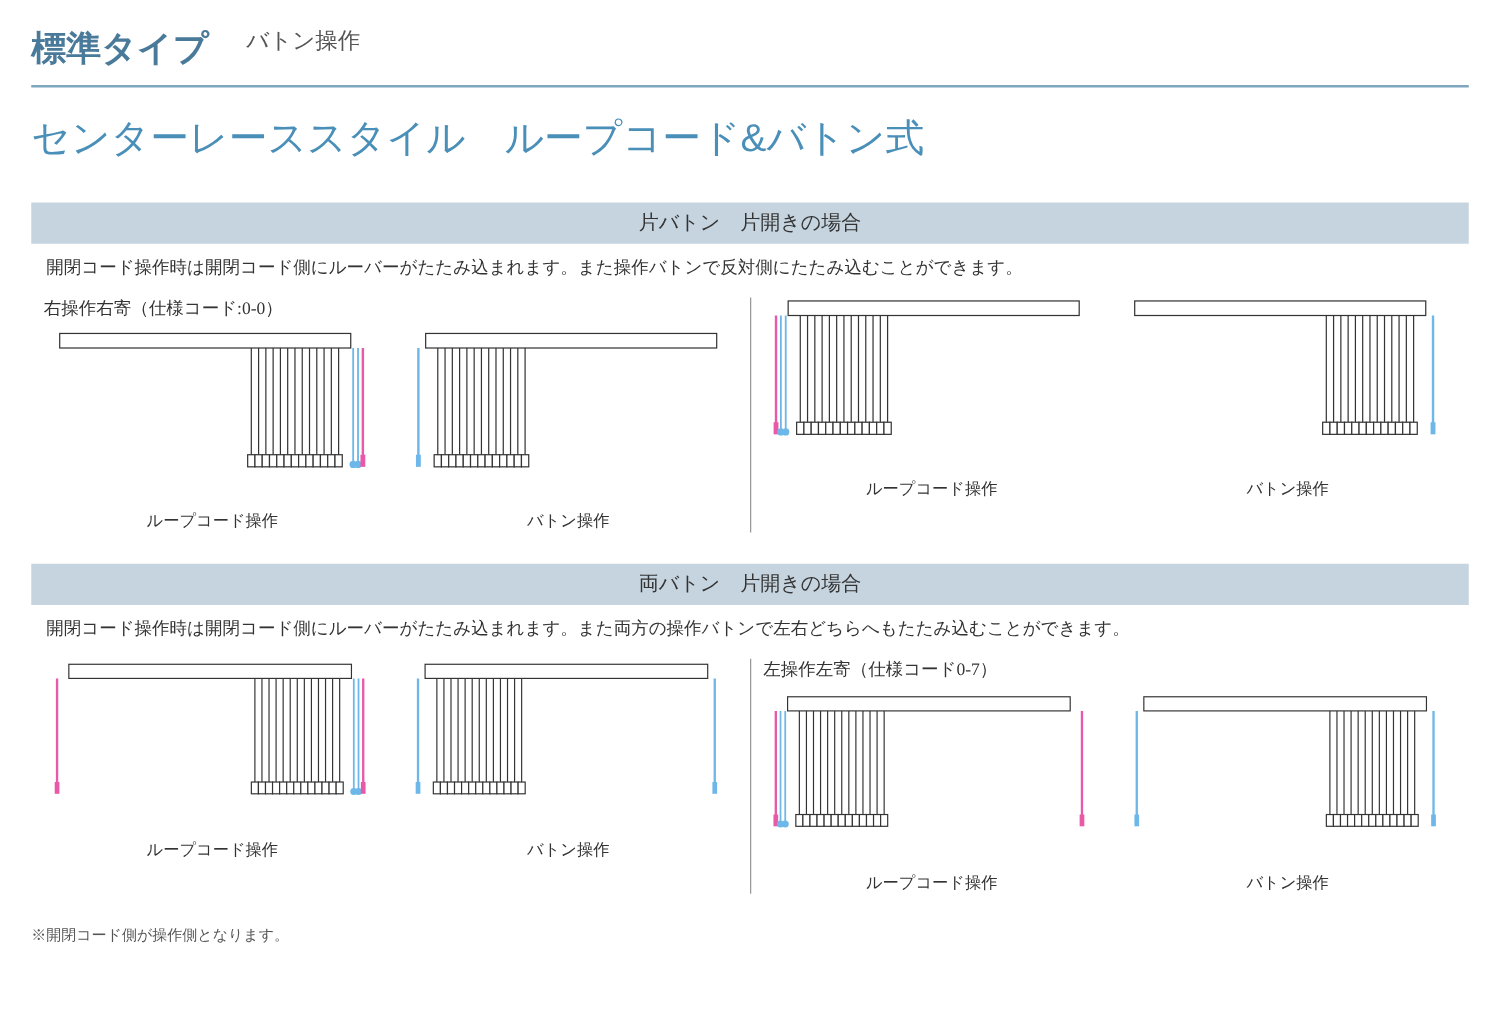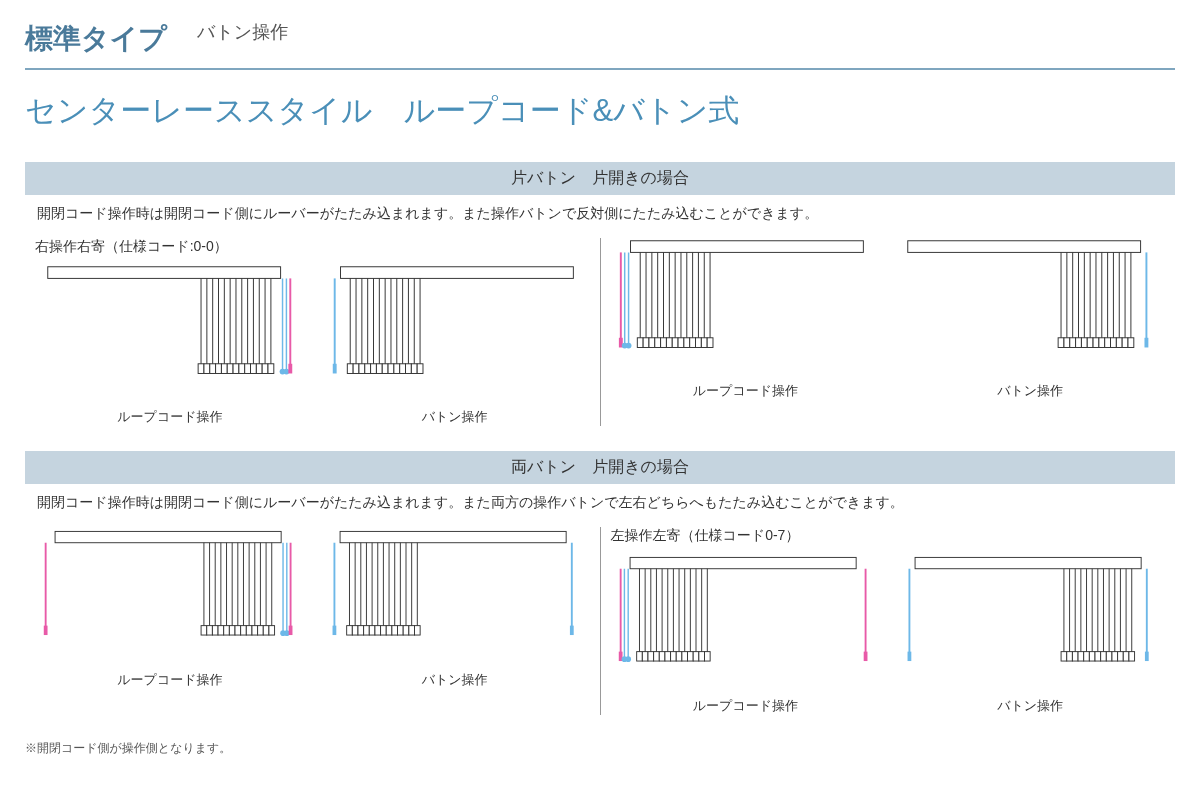--- a/index.html
+++ b/index.html
@@ -47,20 +47,21 @@
     color: #333;
     padding-left: 12px;
   }
   .row {
     display: flex;
     margin-bottom: 25px;
   }
   .half {
     flex: 1;
     padding: 0 10px;
+    font-family: Liberation Serif, serif;
   }
   .half.left { border-right: 1px solid #999; }
   .spec-label {
     font-size: 14px;
     text-align: left;
     margin-bottom: 8px;
   }
   .pair {
     display: flex;
     gap: 15px;

